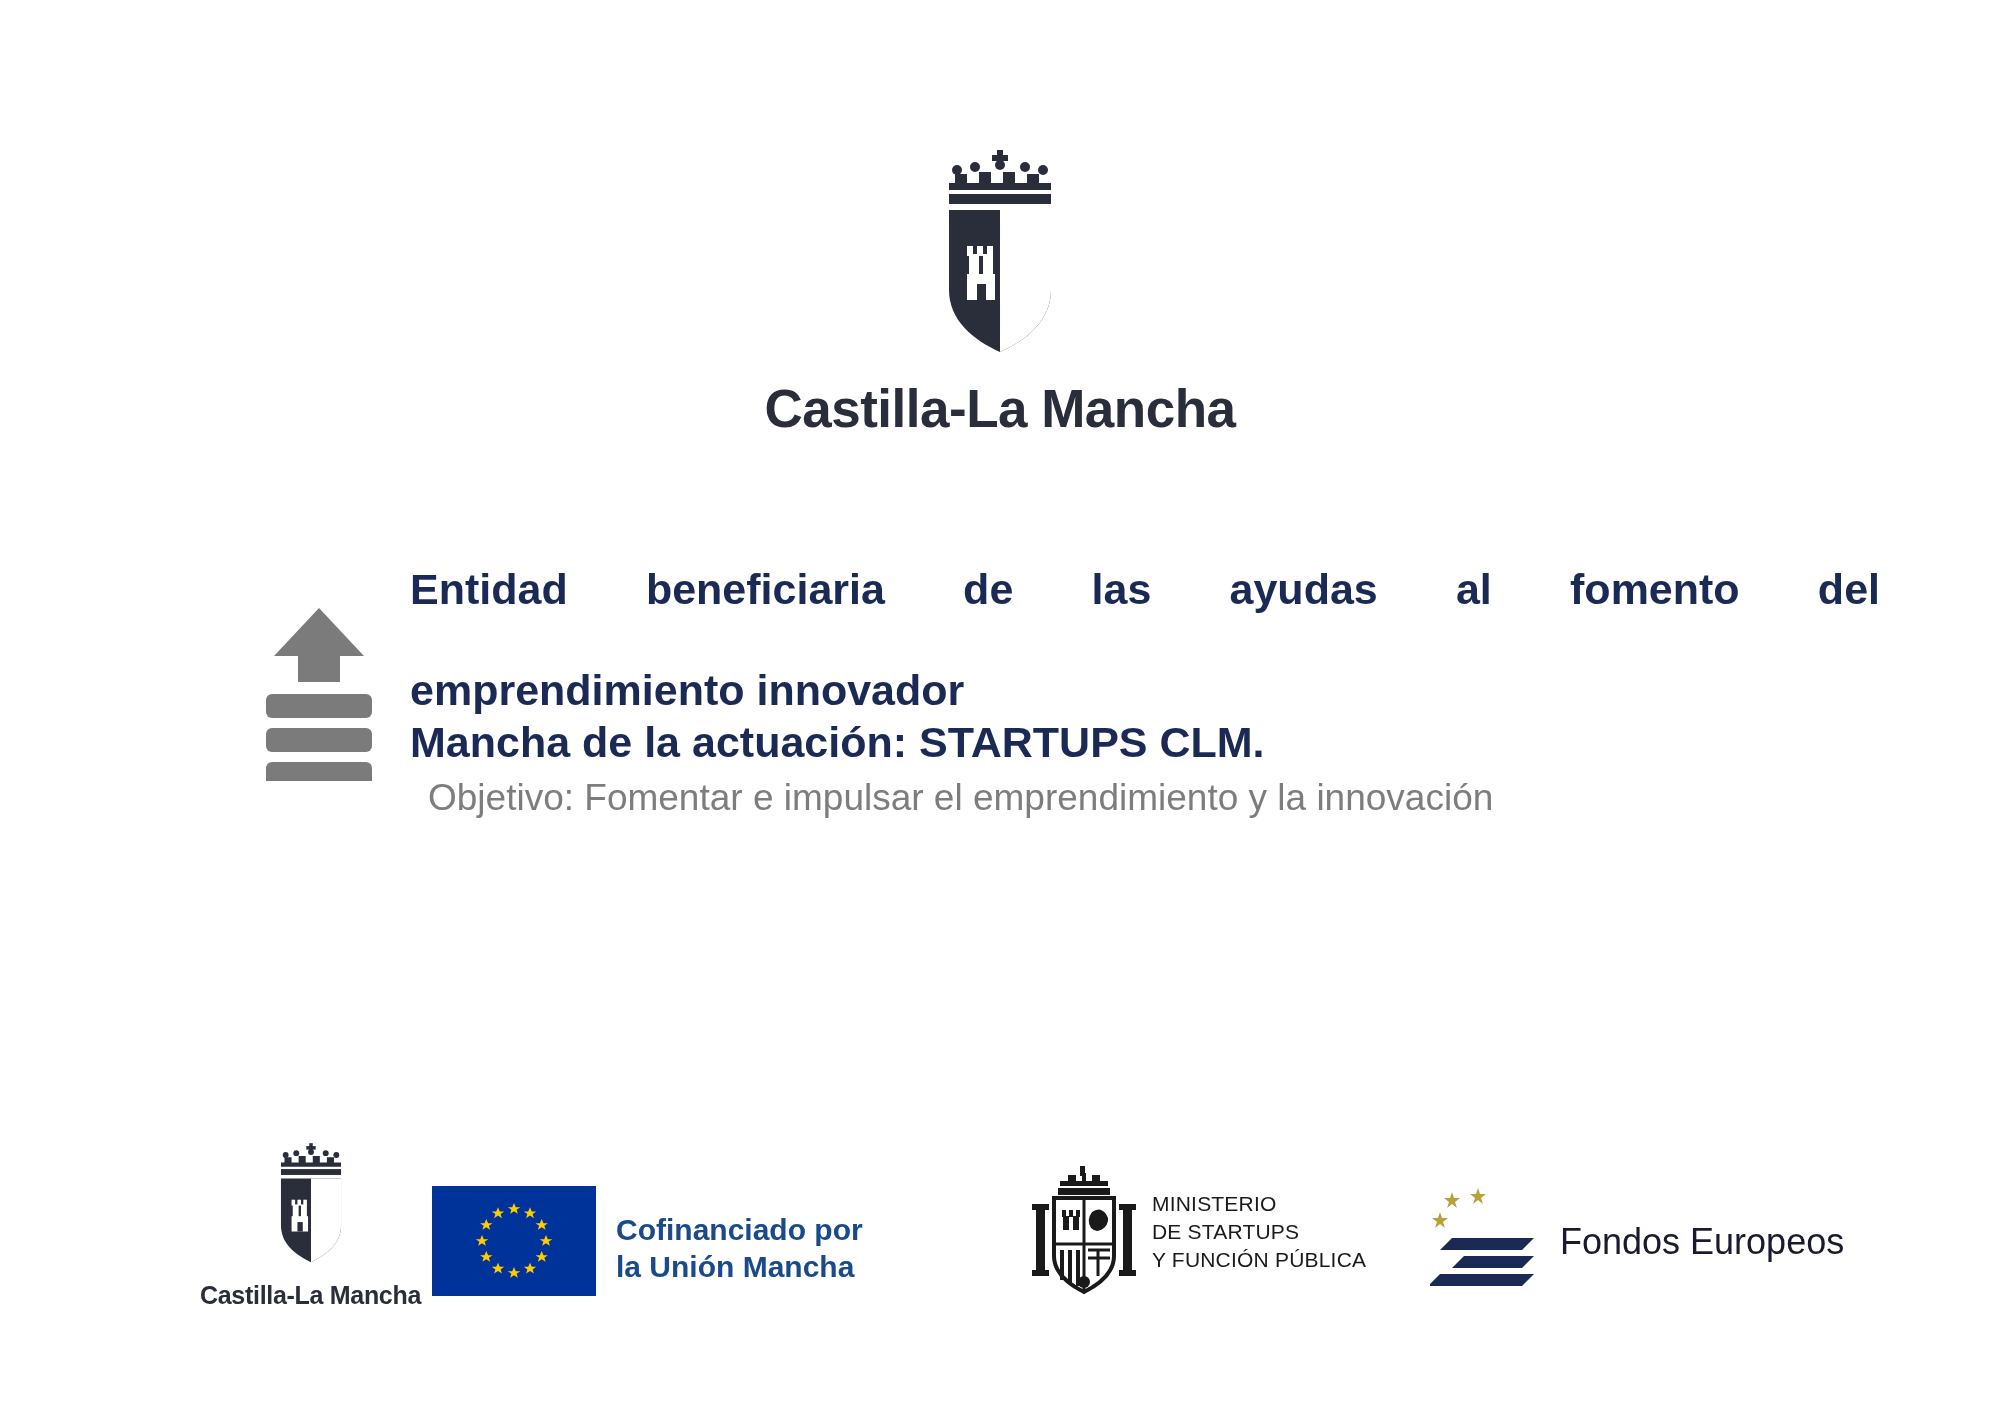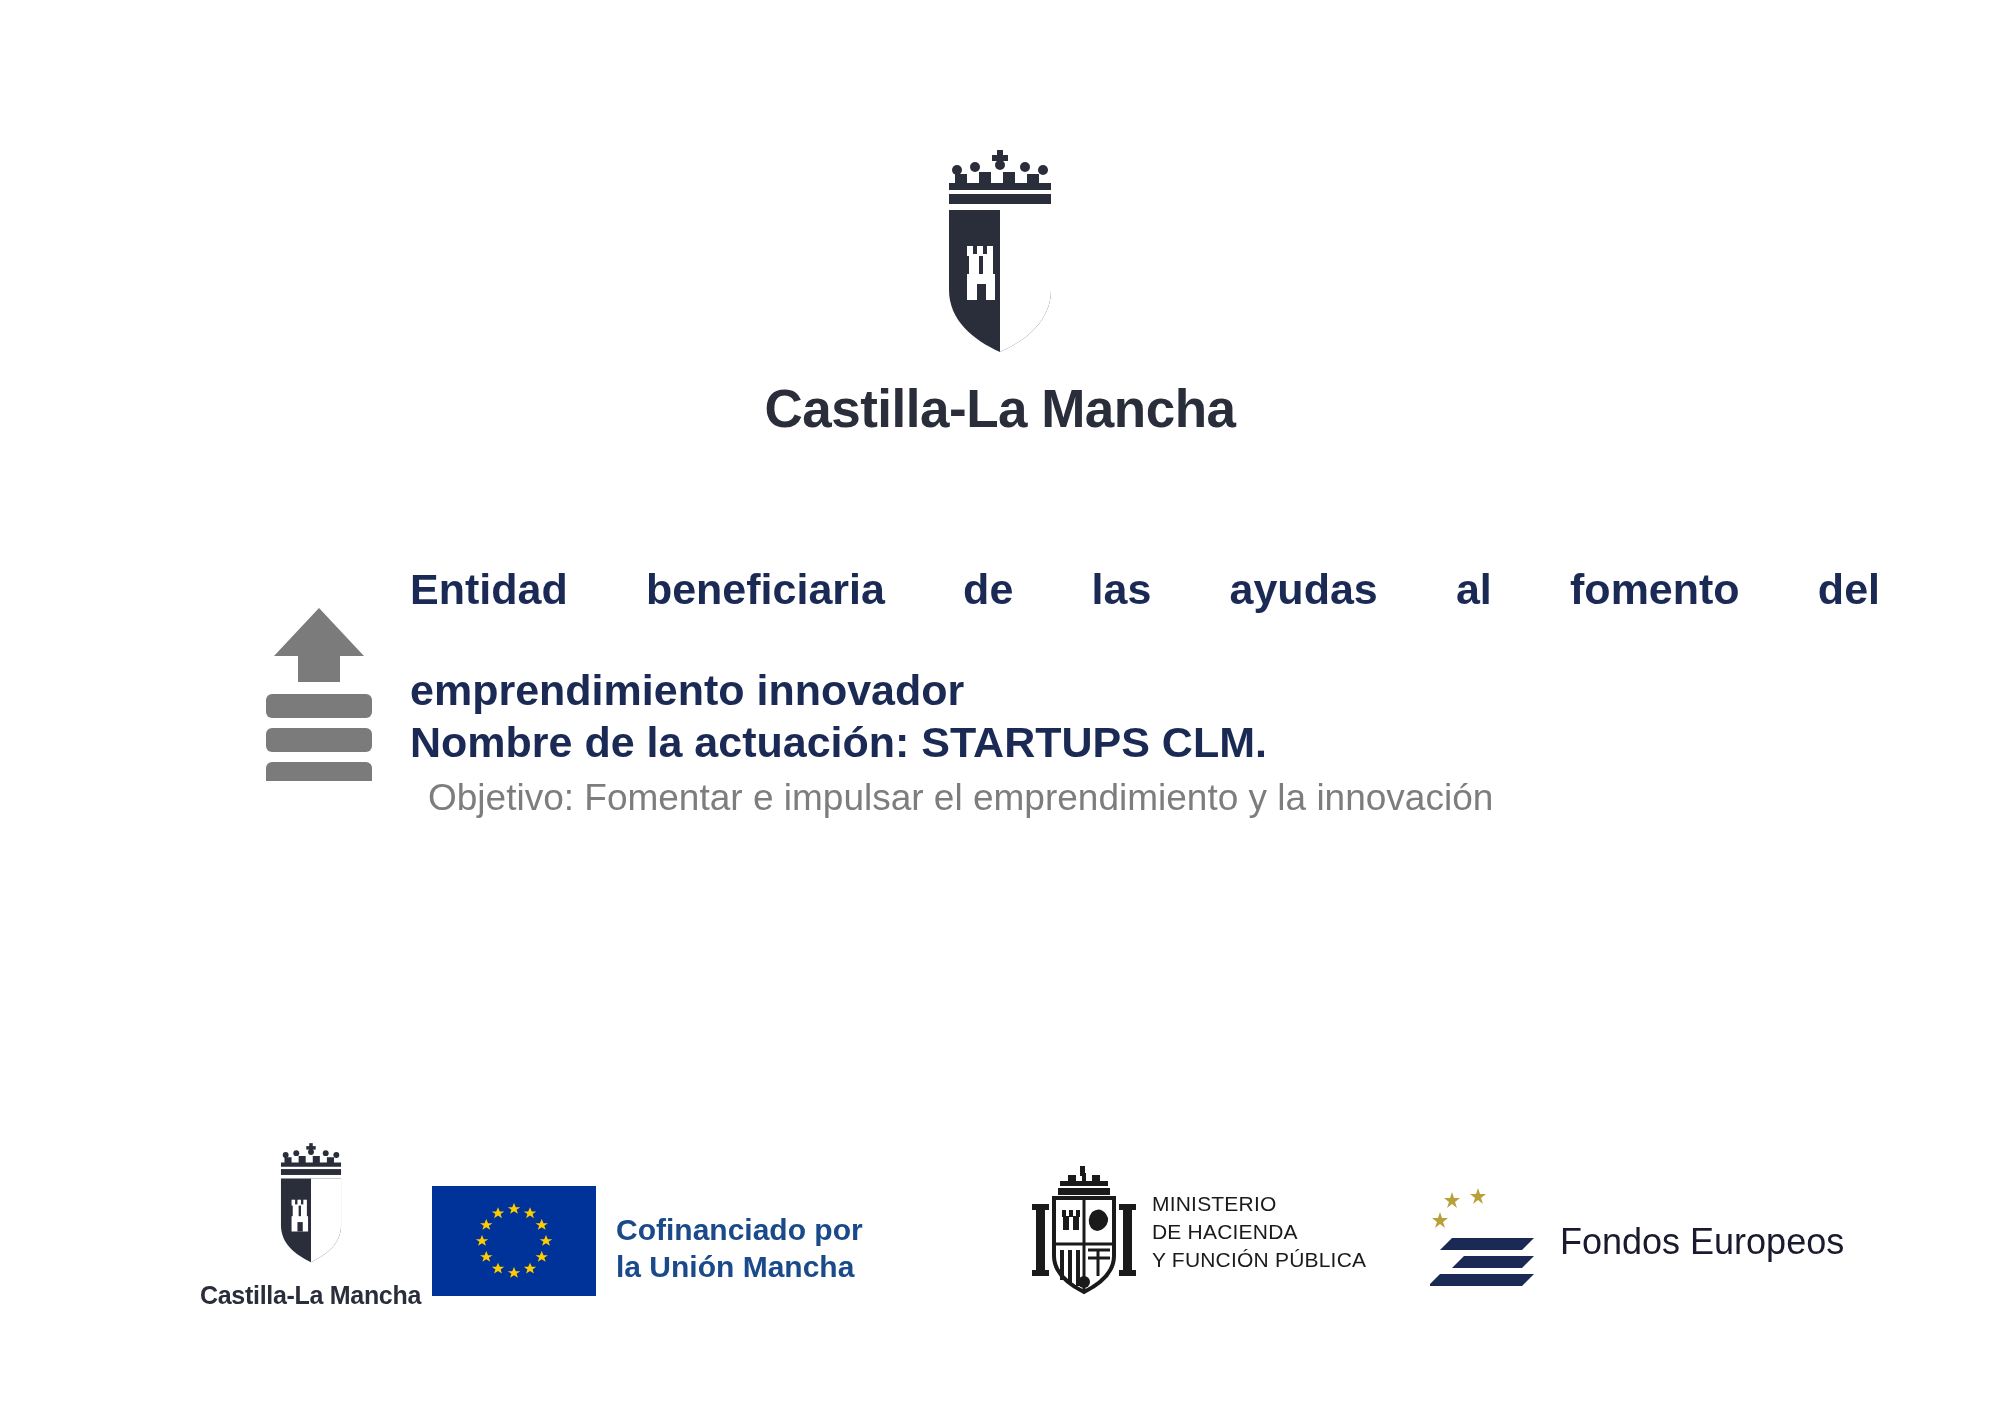--- a/index.html
+++ b/index.html
@@ -205,21 +205,21 @@
         <rect x="6" y="156" width="106" height="24" rx="6"></rect>
       </g>
     </svg>
   </span>
 
   <div class="text-col">
     <p class="headline">
       <span class="line1">Entidad beneficiaria de las ayudas al fomento del</span>
       <span class="line2">emprendimiento innovador</span>
     </p>
-    <p class="actuacion">Nombre de la actuación: STARTUPS CLM.</p>
+    <p class="actuacion">Mancha de la actuación: STARTUPS CLM.</p>
     <p class="objetivo">Objetivo: Fomentar e impulsar el emprendimiento y la innovación</p>
   </div>
 </div>
 
 <div class="footer">
 
   <div class="f-item f-clm">
     <span>
       <svg width="86" height="124" viewBox="0 0 146 210" xmlns="http://www.w3.org/2000/svg">
         <rect x="70" y="0" width="6" height="16" fill="#2a2d3a"></rect>
@@ -339,21 +339,21 @@
           <path d="M58 86 L80 86"></path>
           <path d="M58 94 L80 94"></path>
           <path d="M68 86 L68 112"></path>
         </g>
 
         <circle cx="54" cy="118" r="6" fill="#1a1a1a"></circle>
       </svg>
     </span>
     <div class="min-text">
       <div class="l1">MINISTERIO</div>
-      <div>DE HACIENDA</div>
+      <div>DE STARTUPS</div>
       <div>Y FUNCIÓN PÚBLICA</div>
     </div>
   </div>
 
   <div class="f-item f-fe">
     <span>
       <svg width="108" height="108" viewBox="0 0 108 108" xmlns="http://www.w3.org/2000/svg">
         <g fill="#b8a03a">
           <polygon points="22,6 24,12 30,12 25,16 27,22 22,18 17,22 19,16 14,12 20,12"></polygon>
           <polygon points="48,2 50,8 56,8 51,12 53,18 48,14 43,18 45,12 40,8 46,8"></polygon>

